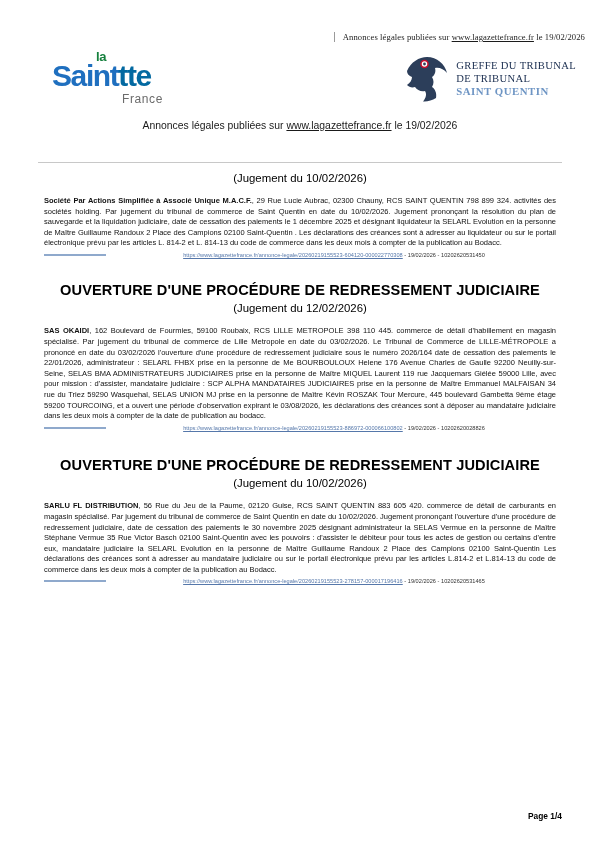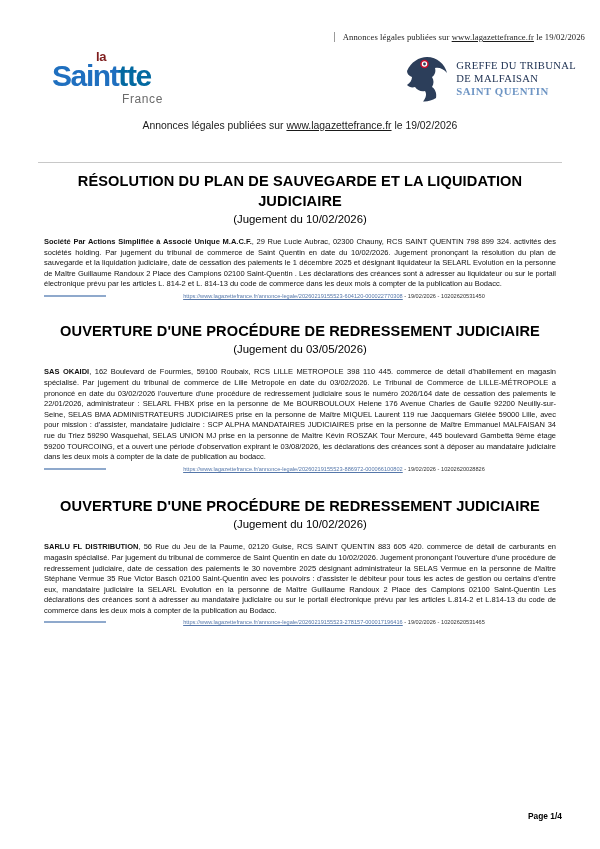--- a/index.html
+++ b/index.html
@@ -60,21 +60,21 @@
     top: 2px;
     width: 150px;
     height: 58px;
   }
   .lg-la {
     position: absolute;
     left: 56px;
     top: 0px;
     font-size: 13px;
     font-weight: bold;
-    color: #7f1d1d;
+    color: #15803d;
     letter-spacing: -0.3px;
     line-height: 13px;
   }
   .lg-main {
     position: absolute;
     left: 12px;
     top: 10px;
     font-size: 30px;
     font-weight: bold;
     letter-spacing: -1.4px;
@@ -241,49 +241,48 @@
                    C62 93 52 96 44 95 C50 88 52 80 48 74 C40 76 32 72 28 66
                    C22 68 16 66 12 62 C18 58 22 52 22 46 C16 44 12 40 12 34 Z" fill="#2c3e5a"></path>
           <path d="M30 30 C36 22 46 18 56 20 C52 24 50 30 52 36 C46 40 38 38 34 34 Z" fill="#ffffff" opacity="0.0"></path>
           <circle cx="47" cy="20" r="8.5" fill="#c8102e"></circle>
           <circle cx="47" cy="20" r="5.5" fill="#ffffff"></circle>
           <circle cx="47" cy="20" r="2.8" fill="#2c3e5a"></circle>
         </svg>
       </span>
       <span class="greffe-text">
         <div class="l1">GREFFE DU TRIBUNAL</div>
-        <div class="l2">DE MALFAISAN</div>
+        <div class="l2">DE TRIBUNAL</div>
         <div class="l3">SAINT QUENTIN</div>
       </span>
     </div>
   </div>
 
   <div class="subline">
     <span>Annonces légales publiées sur </span><span class="u">www.lagazettefrance.fr</span><span> le 19/02/2026</span>
   </div>
 
   <div class="rule"></div>
 
   <div class="content">
 
     <div class="block">
-      <div class="block-title">RÉSOLUTION DU PLAN DE SAUVEGARDE ET LA LIQUIDATION JUDICIAIRE</div>
       <div class="block-sub">(Jugement du 10/02/2026)</div>
       <div class="block-body"><b>Société Par Actions Simplifiée à Associé Unique M.A.C.F.</b><span>, 29 Rue Lucie Aubrac, 02300 Chauny, RCS SAINT QUENTIN 798 899 324. activités des sociétés holding. Par jugement du tribunal de commerce de Saint Quentin en date du 10/02/2026. Jugement prononçant la résolution du plan de sauvegarde et la liquidation judiciaire, date de cessation des paiements le 1 décembre 2025 et désignant liquidateur la SELARL Evolution en la personne de Maître Guillaume Randoux 2 Place des Campions 02100 Saint-Quentin . Les déclarations des créances sont à adresser au liquidateur ou sur le portail électronique prévu par les articles L. 814-2 et L. 814-13 du code de commerce dans les deux mois à compter de la publication au Bodacc.</span></div>
       <div class="block-foot">
         <span class="foot-dash"></span>
         <span class="foot-meta"><span class="url">https://www.lagazettefrance.fr/annonce-legale/20260219155523-604120-000022770308</span> - <span>19/02/2026</span> - <span>10202620531450</span></span>
       </div>
     </div>
 
     <div class="gap-1"></div>
 
     <div class="block">
       <div class="block-title">OUVERTURE D'UNE PROCÉDURE DE REDRESSEMENT JUDICIAIRE</div>
-      <div class="block-sub">(Jugement du 03/05/2026)</div>
+      <div class="block-sub">(Jugement du 12/02/2026)</div>
       <div class="block-body"><b>SAS OKAIDI</b><span>, 162 Boulevard de Fourmies, 59100 Roubaix, RCS LILLE METROPOLE 398 110 445. commerce de détail d'habillement en magasin spécialisé. Par jugement du tribunal de commerce de Lille Metropole en date du 03/02/2026. Le Tribunal de Commerce de LILLE-MÉTROPOLE a prononcé en date du 03/02/2026 l'ouverture d'une procédure de redressement judiciaire sous le numéro 2026/164 date de cessation des paiements le 22/01/2026, administrateur : SELARL FHBX prise en la personne de Me BOURBOULOUX Helene 176 Avenue Charles de Gaulle 92200 Neuilly-sur-Seine, SELAS BMA ADMINISTRATEURS JUDICIAIRES prise en la personne de Maître MIQUEL Laurent 119 rue Jacquemars Giélée 59000 Lille, avec pour mission : d'assister, mandataire judiciaire : SCP ALPHA MANDATAIRES JUDICIAIRES prise en la personne de Maître Emmanuel MALFAISAN 34 rue du Triez 59290 Wasquehal, SELAS UNION MJ prise en la personne de Maître Kévin ROSZAK Tour Mercure, 445 boulevard Gambetta 9ème étage 59200 TOURCOING, et a ouvert une période d'observation expirant le 03/08/2026, les déclarations des créances sont à déposer au mandataire judiciaire dans les deux mois à compter de la date de publication au bodacc.</span></div>
       <div class="block-foot">
         <span class="foot-dash"></span>
         <span class="foot-meta"><span class="url">https://www.lagazettefrance.fr/annonce-legale/20260219155523-886972-000066100802</span> - <span>19/02/2026</span> - <span>10202620028826</span></span>
       </div>
     </div>
 
     <div class="gap-2"></div>
 
     <div class="block">

